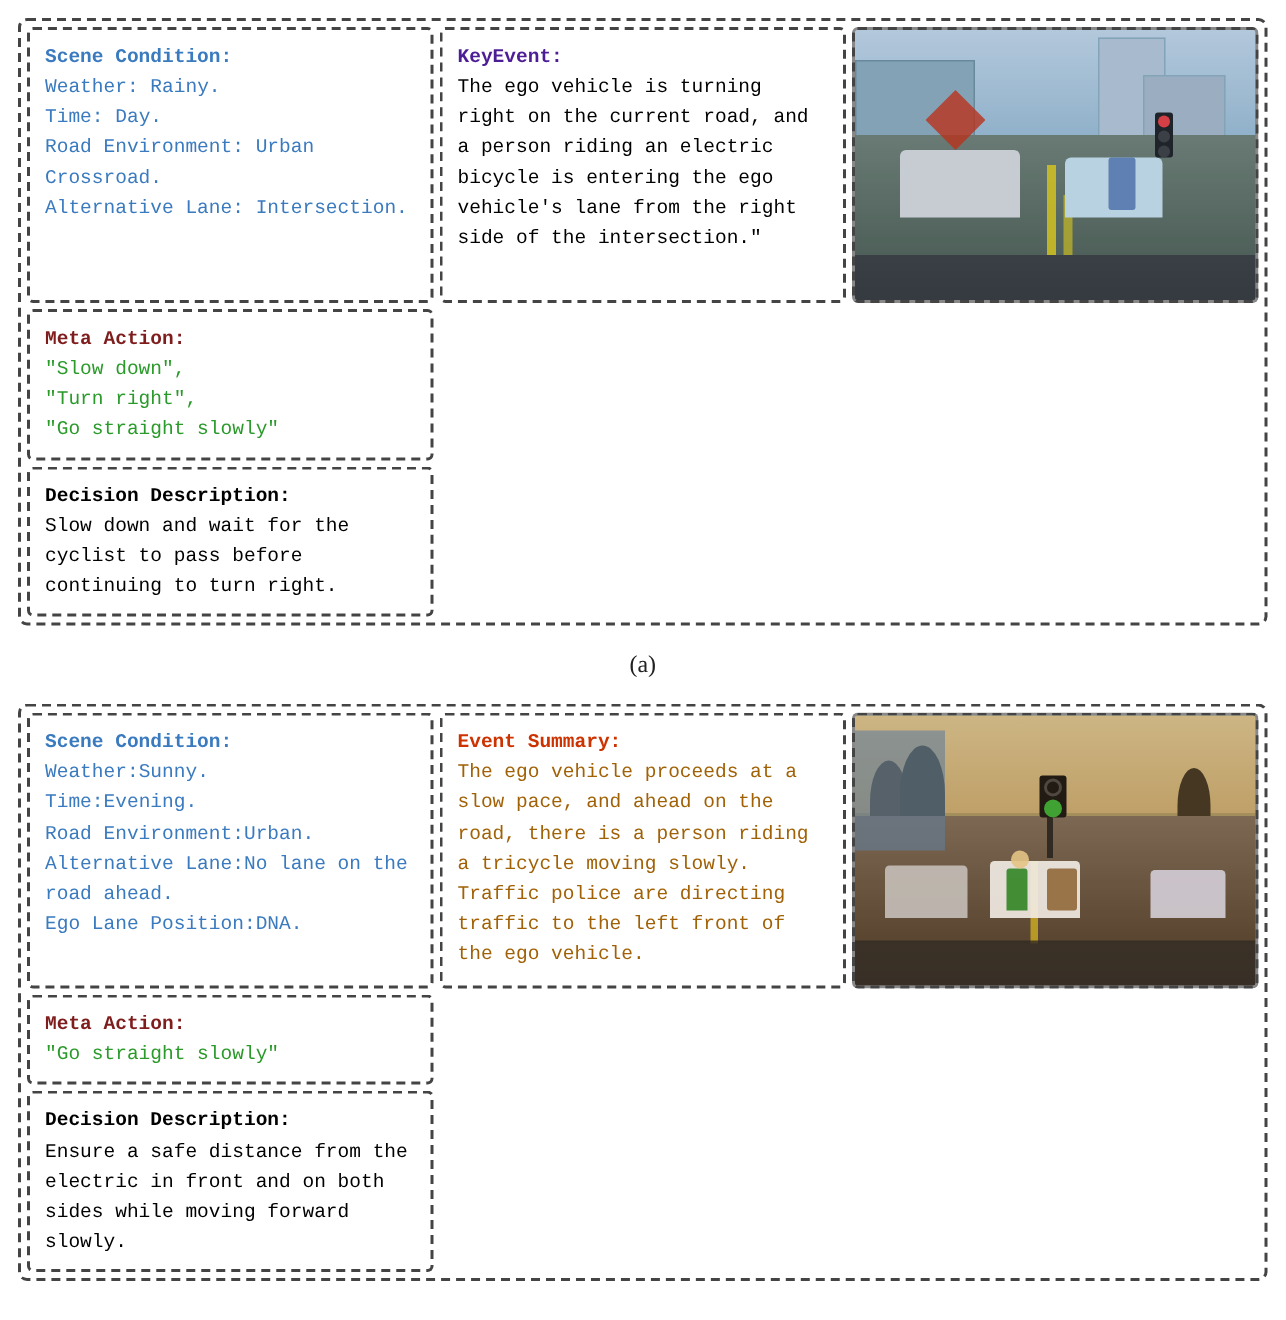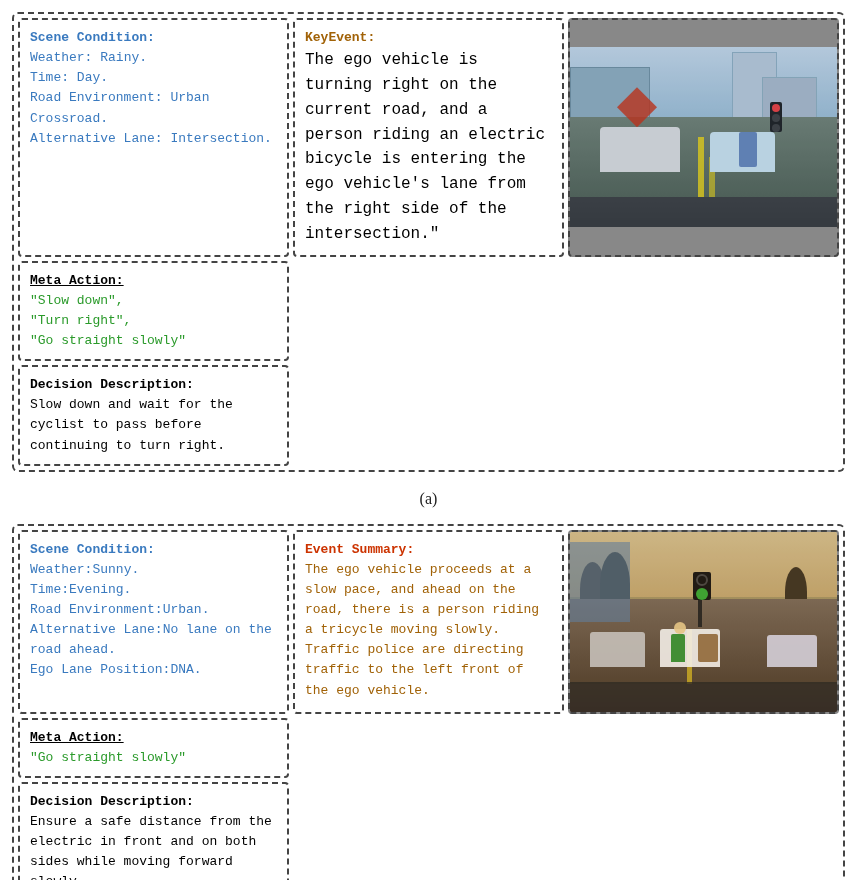--- a/index.html
+++ b/index.html
@@ -47,34 +47,33 @@
     .scene-condition-label {
       color: #3a7abf;
       font-weight: bold;
     }
 
     .scene-condition-value {
       color: #3a7abf;
     }
 
     .key-event-label {
-      color: #a16207;
+      color: #4c1d95;
       font-weight: bold;
     }
 
     .key-event-text {
       color: #000;
-      font-size: 16px;
+      font-size: 13px;
       line-height: 1.55;
     }
 
     .meta-action-label {
-      color: #000000;
-      font-weight: bold;
-      text-decoration: underline;
+      color: #7f1d1d;
+      font-weight: bold;
     }
 
     .meta-action-value {
       color: #2a9a2a;
     }
 
     .decision-label {
       color: #000;
       font-weight: bold;
     }

